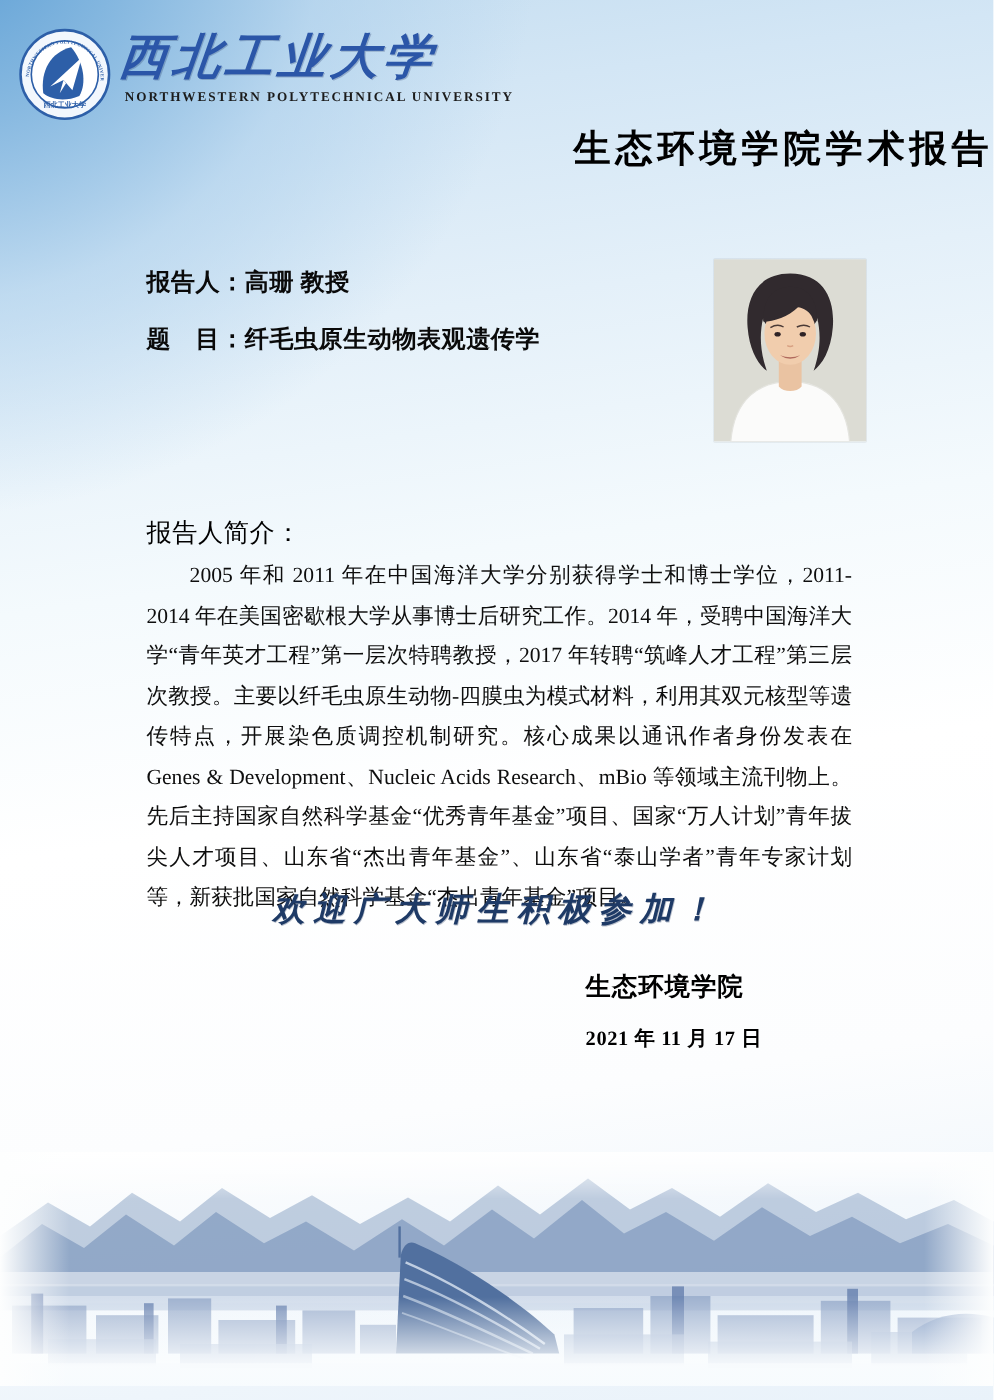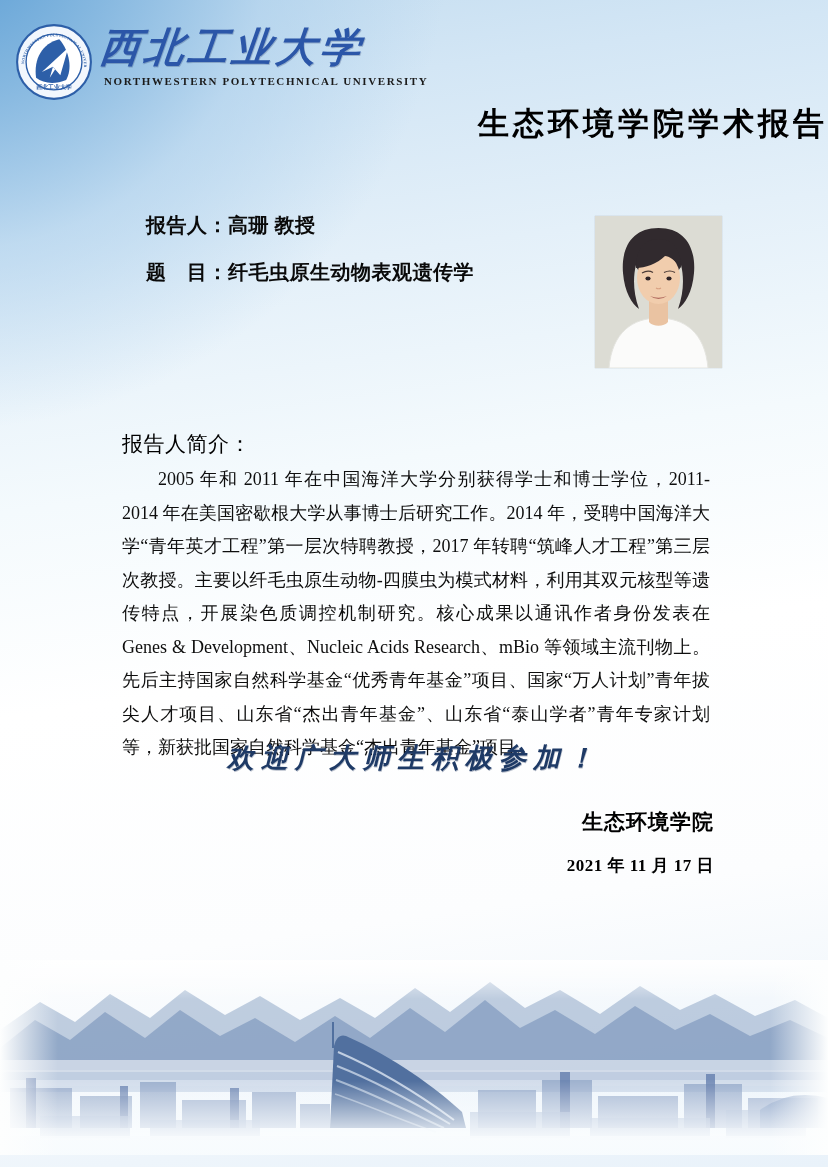--- a/index.html
+++ b/index.html
@@ -35,24 +35,23 @@
   
   .title {
     position:absolute; top:103px; left:0; width:100%;
     text-align:right; font-size:31px; font-weight:700;
     letter-spacing:4px; color:#000;
   }
 
   
   .info { position:absolute; left:122px; top:202px; }
   .info-row {
-    height:47px; display:flex; align-items:center;
+    height:47px; display:flex; align-items:flex-end;
     font-size:20px; font-weight:700; color:#0a0a0a; letter-spacing:0.5px;
     white-space:nowrap;
-    margin-left:24px;
   }
   .info-label { flex:none; }
 
   
   .photo { position:absolute; left:595px; top:216px; width:127px; height:152px; box-shadow:0 0 1px rgba(0,0,0,0.25); }
   .photo svg { width:100%; height:100%; display:block; }
 
   
   .bio-heading { position:absolute; left:122px; top:430px; font-size:21px; font-weight:400; color:#000; letter-spacing:0.5px; }
   .bio-text {
@@ -63,21 +62,21 @@
 
   
   .welcome {
     position:absolute; top:740px; left:0; width:100%;
     text-align:center; font-size:27px; font-weight:700; font-style:italic;
     letter-spacing:7px; color:#1e3a66;
     text-shadow:0.5px 0.5px 0 rgba(20,40,80,0.3);
   }
 
   
-  .signature { position:absolute; left:469px; top:808px; width:245px; text-align:right; }
+  .signature { position:absolute; left:488px; top:808px; width:245px; text-align:left; }
   .sig-org  { font-size:21px; font-weight:700; color:#000; letter-spacing:1px; }
   .sig-date { font-size:17px; font-weight:700; color:#000; margin-top:18px; letter-spacing:0.5px; }
 
   
   .footer-photo { position:absolute; left:0; top:960px; width:828px; height:195px; }
   .footer-photo svg { width:100%; height:100%; display:block; }
   .footer-fade {
     position:absolute; inset:0; pointer-events:none;
     background:
       linear-gradient(90deg, #fdfefe 0%, rgba(255,255,255,0) 7%, rgba(255,255,255,0) 93%, #fdfefe 100%),

